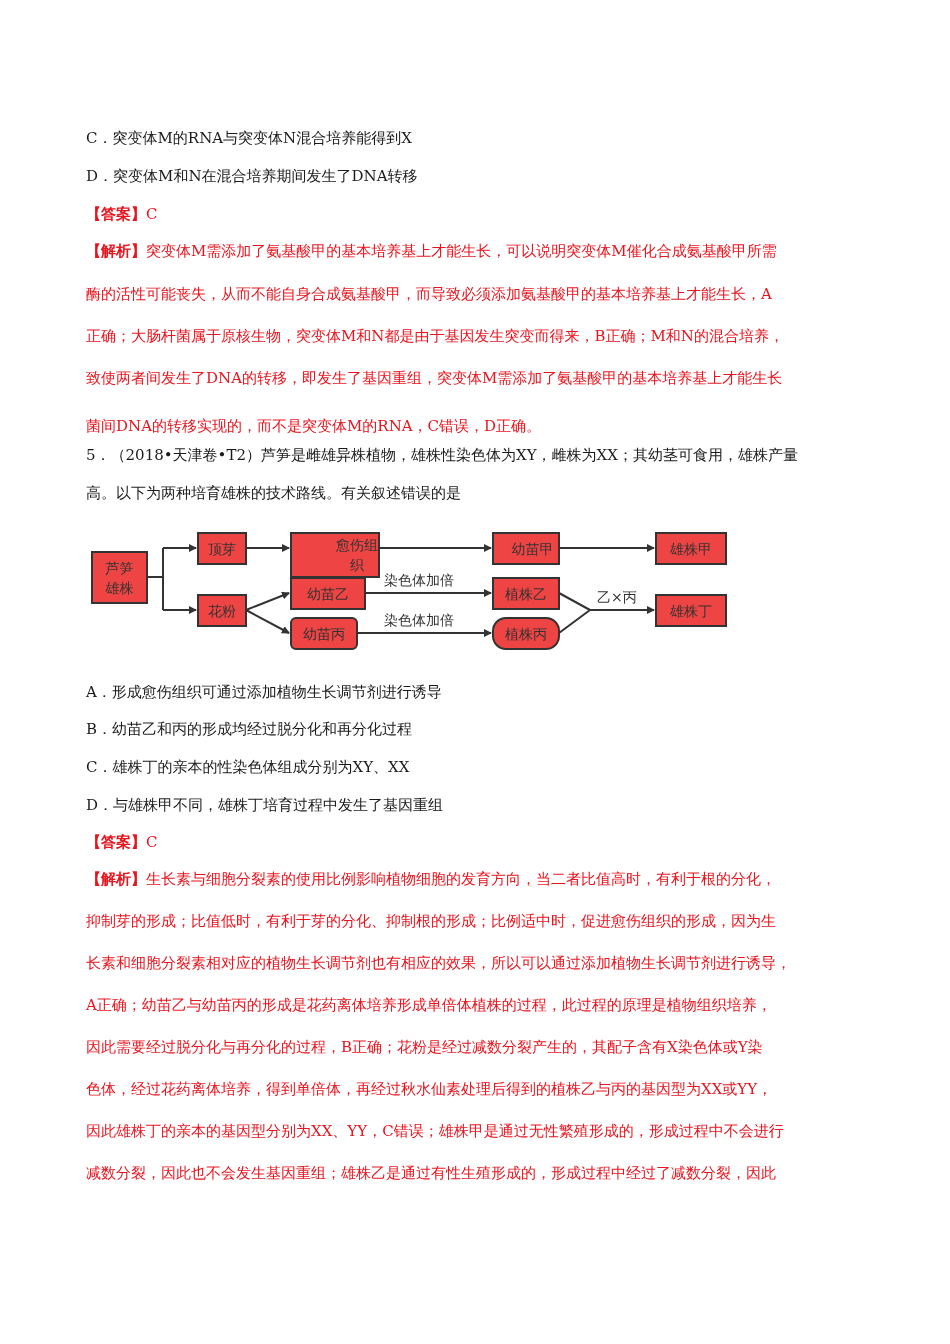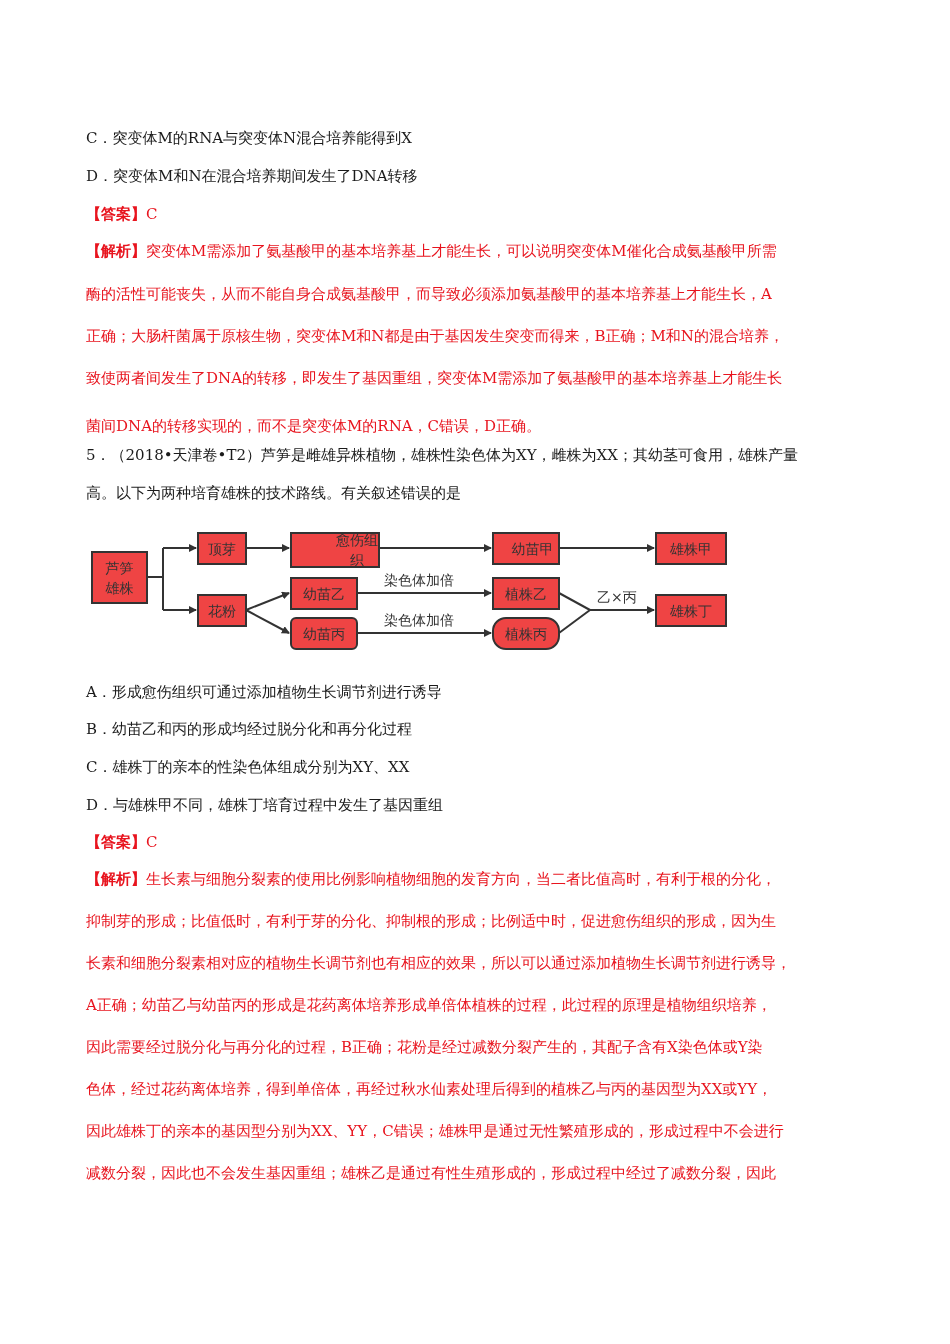--- a/index.html
+++ b/index.html
@@ -64,22 +64,22 @@
     <line x1="559" y1="593" x2="590" y2="610"></line>
     <line x1="559" y1="633" x2="590" y2="610"></line>
     <line x1="590" y1="610" x2="654" y2="610" marker-end="url(#arr)"></line>
   </g>
 </svg>
 
 <div class="box" style="left:91px; top:551px; width:57px; height:53px; white-space:pre;">芦笋
 雄株</div>
 <div class="box" style="left:197px; top:532px; width:50px; height:33px;">顶芽</div>
 <div class="box" style="left:197px; top:594px; width:50px; height:33px;">花粉</div>
-<div class="box" style="left:290px; top:532px; width:90px; height:36px;padding-left:44px;">愈伤组织</div>
-<div class="box" style="left:290px; top:577px; width:68px; height:33px;">幼苗乙</div>
+<div class="box" style="left:290px; top:532px; width:90px; height:46px;padding-left:44px;">愈伤组织</div>
+<div class="box" style="left:290px; top:577px; width:76px; height:33px;">幼苗乙</div>
 <div class="box" style="left:290px; top:617px; width:68px; height:33px;border-radius:6px;">幼苗丙</div>
 <div class="box" style="left:492px; top:532px; width:68px; height:33px;padding-left:13px;">幼苗甲</div>
 <div class="box" style="left:492px; top:577px; width:68px; height:33px;">植株乙</div>
 <div class="box" style="left:492px; top:617px; width:68px; height:33px;border-radius:14px;">植株丙</div>
 <div class="box" style="left:655px; top:532px; width:72px; height:33px;">雄株甲</div>
 <div class="box" style="left:655px; top:594px; width:72px; height:33px;">雄株丁</div>
 
 <div class="edge-label" style="left:384px; top:572px;">染色体加倍</div>
 <div class="edge-label" style="left:384px; top:612px;">染色体加倍</div>
 <div class="edge-label" style="left:597px; top:589px;">乙×丙</div>

